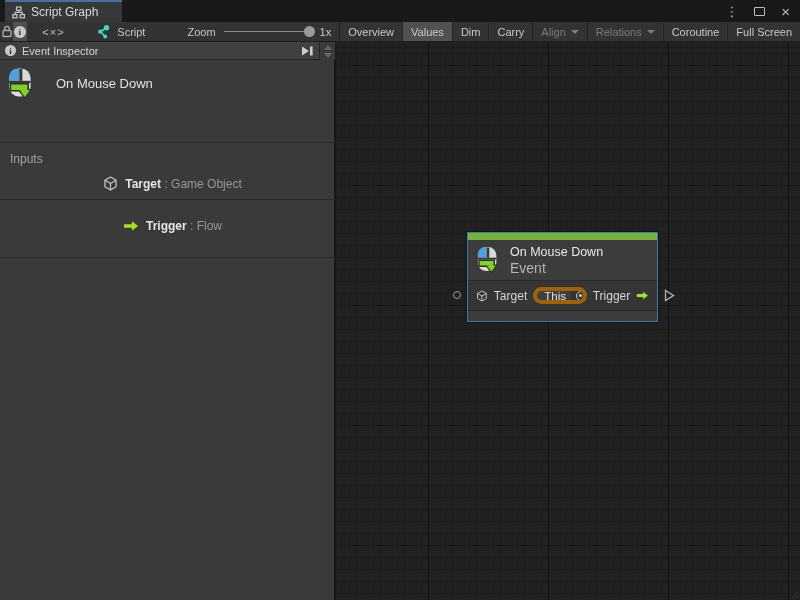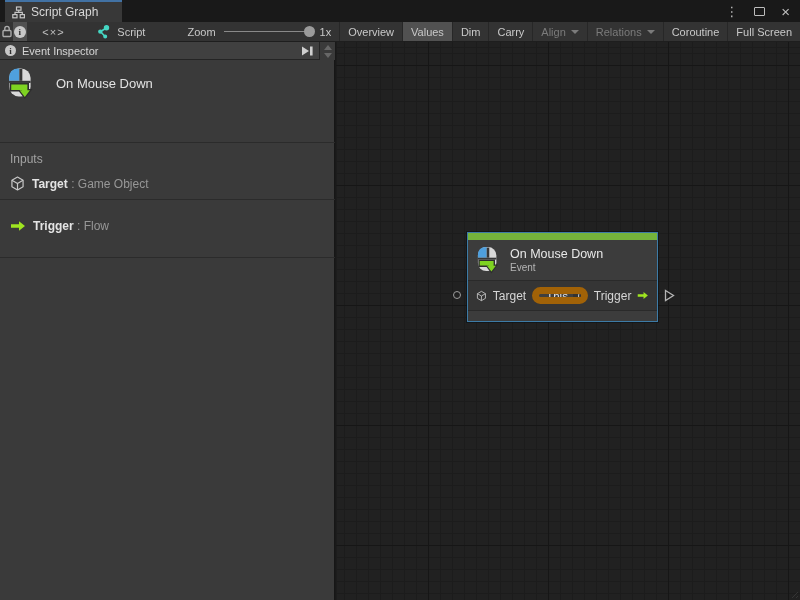--- a/index.html
+++ b/index.html
@@ -63,21 +63,21 @@
     border-top:1px solid #2b2b2b; display:flex; align-items:center; font-size:12px; }
   .coroutine-label { margin-left:10px; width:117px; }
   .checkbox { width:14px; height:14px; background:#222222; border:1px solid #666666;
     border-radius:2px; }
 
   .io-section { position:absolute; left:0; width:335px; border-top:1px solid #2b2b2b;
     padding:9px 0 0 10px; font-size:12px; }
   .sec-inputs { top:100px; height:57px; }
   .sec-outputs { top:157px; height:58px; }
   .io-title { color:#a3a3a3; }
-  .io-row { display:flex; align-items:center; gap:7px; margin-top:10px; }
+  .io-row { display:flex; align-items:center; gap:7px; margin-top:10px;justify-content:center; }
   .io-name { font-weight:bold; color:#e4e4e4; }
   .io-type { color:#979797; }
   .sec-end { position:absolute; left:0; top:215px; width:335px; border-top:1px solid #2b2b2b; }
 
   
   .canvas { position:absolute; left:336px; top:42px; width:464px; height:558px;
     background-color:#212121;
     background-image:
       repeating-linear-gradient(90deg,  #161616 0 1px, transparent 1px 120px),
       repeating-linear-gradient(180deg, #161616 0 1px, transparent 1px 120px),
@@ -85,25 +85,25 @@
       repeating-linear-gradient(180deg, #1c1c1c 0 1px, transparent 1px 12px);
     background-position: 92px 0, 0 23px, 8px 0, 0 11px; }
 
   .node { position:absolute; left:131px; top:190px; width:191px; height:90px;
     background:#3c3c3c; border:1px solid #3d7ba6; box-shadow:0 0 0 1px rgba(10,14,18,.55);
     display:flex; flex-direction:column; }
   .node-accent { height:7px; background:#74b33c; }
   .node-header { height:40px; display:flex; align-items:center; gap:9px; padding:0 0 0 9px; }
   .node-titles { display:flex; flex-direction:column; gap:1px; }
   .node-title { font-size:12.5px; color:#e8e8e8; }
-  .node-sub { font-size:10px; color:#b5b5b5; }
+  .node-sub { font-size:14px; color:#b5b5b5; }
   .node-body { height:30px; border-top:1px solid #2a2a2a; background:#353535;
     display:flex; align-items:center; gap:6px; padding:0 8px; font-size:12px; color:#d6d6d6; }
   .node-footer { flex:1; border-top:1px solid #2a2a2a; background:#3c3c3c; }
-  .pill { display:flex; align-items:center; border:7px solid #a16207; border-radius:9px;
+  .pill { display:flex; align-items:center; border:4px solid #a16207; border-radius:9px;
     background:#3f3f3f; height:17px; overflow:hidden;text-align:center; }
   .pill-text { padding:0 5px 0 7px; font-size:11.5px; color:#e2e2e2; }
   .pill-target { background:#333333; height:100%; display:flex; align-items:center; padding:0 5px; }
   .dot-circle { width:10px; height:10px; border:1.5px solid #cfcfcf; border-radius:50%;
     display:flex; align-items:center; justify-content:center; }
   .dot-inner { width:3px; height:3px; border-radius:50%; background:#cfcfcf; }
   .node-trigger-label { margin-left:auto; }
   .port-left { position:absolute; left:-15px; top:58px; width:8px; height:8px;
     border:1px solid #9c9c9c; border-radius:50%; }
   .port-right { position:absolute; right:-18px; top:55px; }

